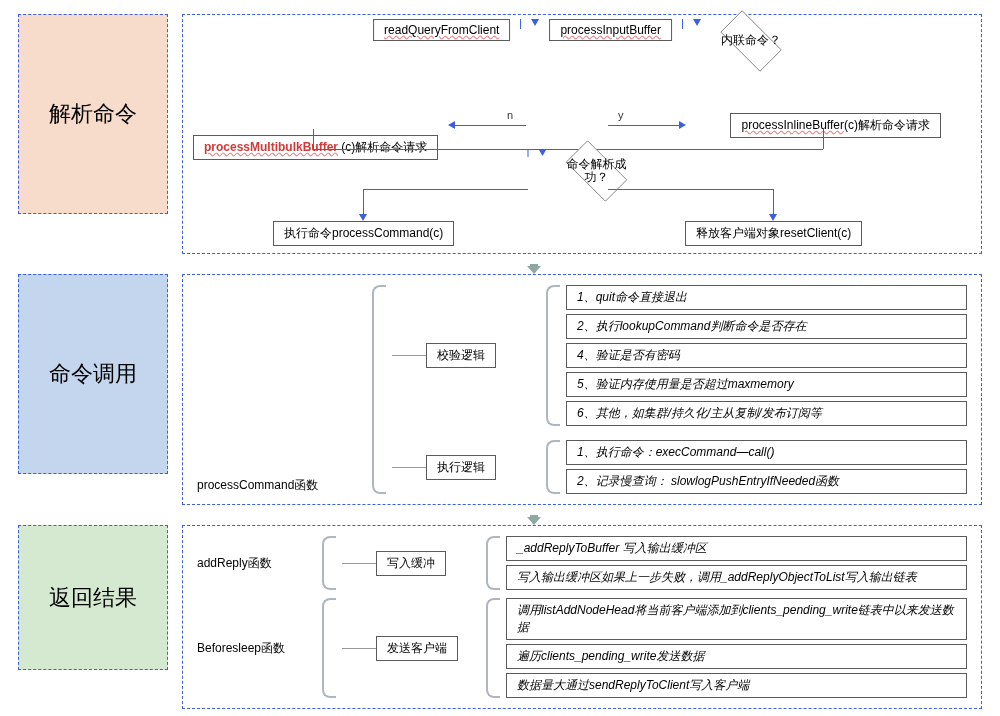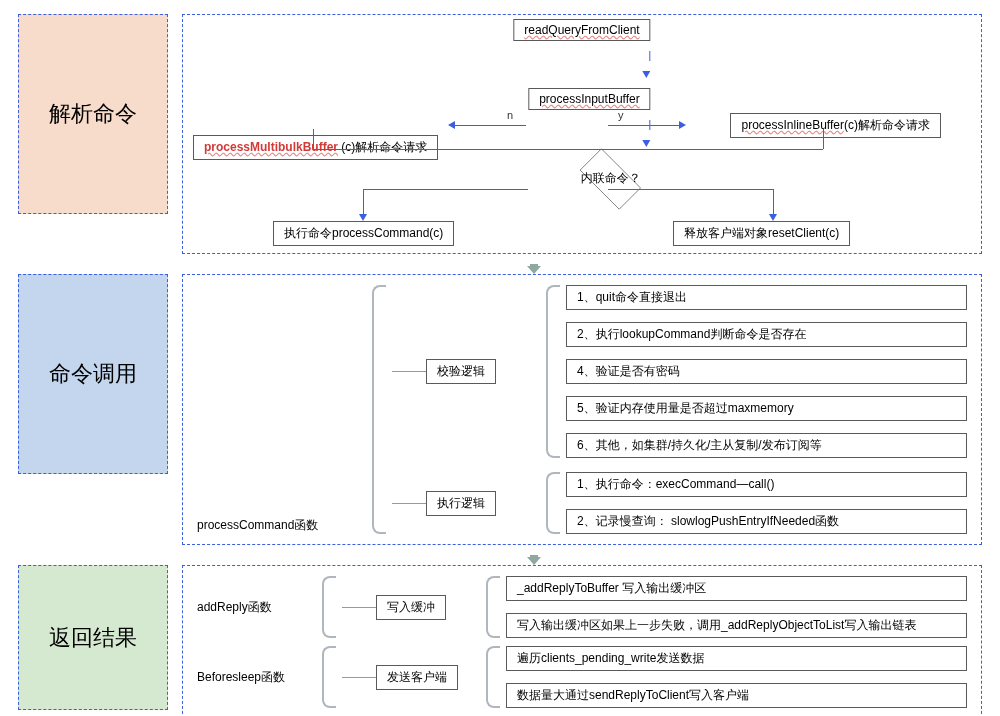--- a/index.html
+++ b/index.html
@@ -9,28 +9,28 @@
 .sidebox.orange { background: #f8dccb; border-color: #3b5fde; height: 200px; }
 .sidebox.blue { background: #c3d6ee; height: 200px; }
 .sidebox.green { background: #d5e8d0; height: 145px; }
 .panel { flex: 1; border: 1px dashed #3b5fde; padding: 10px 14px; position: relative; }
 .box { border: 1px solid #5a5a5a; padding: 3px 10px; background: #fff; display: inline-block; white-space: nowrap; }
 .box .u { text-decoration: underline wavy rgba(200,0,0,0.45); }
 .box .red { color: #d23a38; font-weight: bold; }
 .diamond { width: 80px; height: 44px; position: relative; display: flex; align-items: center; justify-content: center; text-align: center; font-size: 12px; line-height: 1.1; }
 .diamond::before { content: ""; position: absolute; inset: 0; border: 1px solid #5a5a5a; transform: rotate(45deg) scale(0.7,0.7); background: #fff; }
 .diamond span { position: relative; z-index: 1; }
-.flowcol { display: flex; flex-direction: column; align-items: flex-end; gap: 10px; }
+.flowcol { display: flex; align-items: flex-start; gap: 10px; }
 .conn { width: 1px; height: 10px; border-left: 1px solid #3b5fde; }
 .hline { border-top: 1px solid #3b5fde; }
 .arrowhead { width: 0; height: 0; border-left: 4px solid transparent; border-right: 4px solid transparent; border-top: 7px solid #3b5fde; }
 .arrowhead.left { border-top: 4px solid transparent; border-bottom: 4px solid transparent; border-right: 7px solid #3b5fde; border-left: none; }
 .arrowhead.right { border-top: 4px solid transparent; border-bottom: 4px solid transparent; border-left: 7px solid #3b5fde; border-right: none; }
 .bracket { border-top: 2px solid #b0b6be; border-bottom: 2px solid #b0b6be; border-left: 2px solid #b0b6be; border-radius: 8px 0 0 8px; width: 14px; margin: 0 6px 0 10px; }
-.listcol { display: flex; flex-direction: column; gap: 12px; flex: 1; }
+.listcol { display: flex; flex-direction: column; gap: 4px; flex: 1; font-style: italic; }
 .listcol .box { width: 100%; display: block; }
 .grouprow { display: flex; align-items: stretch; margin-bottom: 14px; }
 .grouprow > .lead { display: flex; align-items: flex-end; width: 165px; }
 .subgroup-wrap { display: flex; flex-direction: column; gap: 14px; flex: 1; }
 .subgroup { display: flex; align-items: stretch; }
 .subgroup .sglabel { display: flex; align-items: center; width: 110px; }
 .segconn { flex: 0 0 34px; display: flex; align-items: center; justify-content: center; }
 .segconn .line { border-top: 1px solid #999; width: 100%; }
 .downarrow { display: flex; flex-direction: column; align-items: center; margin-left: 68px; height: 10px; }
 .downarrow .shaft { width: 8px; height: 6px; background: #8fa8a1; }
@@ -82,36 +82,43 @@
     <div class="absarrow" style="top:106px; left:425px; width:78px;">
       <div class="hline" style="flex:1"></div>
         <div class="arrowhead right"></div>
     </div>
     <div class="labeltiny abs" style="top:94px; left:435px;">y</div>
 
     <div class="abs hline" style="top:134px; left:130px; width:510px;"></div>
     <div class="abs" style="top:114px; left:130px; border-left:1px solid #3b5fde; height:20px;"></div>
     <div class="abs" style="top:114px; left:640px; border-left:1px solid #3b5fde; height:20px;"></div>
 
+    <div class="abs flowcol" style="top:134px; left:50%; transform:translateX(-50%);">
+      <div class="conn" style="height:8px;"></div>
+      <div class="arrowhead"></div>
+      <div class="diamond">
+          <span>命令解析成功？</span>
+        </div>
+    </div>
 
     <div class="absarrow" style="top:174px; left:180px; width:165px;">
       <div class="hline" style="flex:1"></div>
     </div>
     <div class="abs" style="top:174px; left:180px; border-left:1px solid #3b5fde; height:26px;"></div>
     <div class="abs arrowhead" style="top:199px; left:176px;"></div>
     <div class="absarrow" style="top:174px; left:425px; width:165px;">
       <div class="hline" style="flex:1"></div>
     </div>
     <div class="abs" style="top:174px; left:590px; border-left:1px solid #3b5fde; height:26px;"></div>
     <div class="abs arrowhead" style="top:199px; left:586px;"></div>
 
     <div class="box abs" style="top:206px; left:90px;">
       <span>执行命令processCommand(c)</span>
     </div>
-    <div class="box abs" style="top:206px; left:490px;">
+    <div class="box abs" style="top:206px; left:502px;">
       <span>释放客户端对象resetClient(c)</span>
     </div>
   </div>
 </div>
 
 <div class="downarrow">
   <div class="shaft"></div>
     <div class="ah"></div>
 </div>
 
@@ -193,18 +200,19 @@
       </div>
       <div class="bracket"></div>
       <div class="segconn">
           <div class="line"></div>
         </div>
       <div class="sglabel" style="width:100px;">
           <div class="box">发送客户端</div>
         </div>
       <div class="bracket"></div>
       <div class="listcol">
+        <div class="box" style="white-space:normal;">调用listAddNodeHead将当前客户端添加到clients_pending_write链表中以来发送数据</div>
         <div class="box">遍历clients_pending_write发送数据</div>
         <div class="box">数据量大通过sendReplyToClient写入客户端</div>
       </div>
     </div>
   </div>
 </div>
 
 </body></html>

